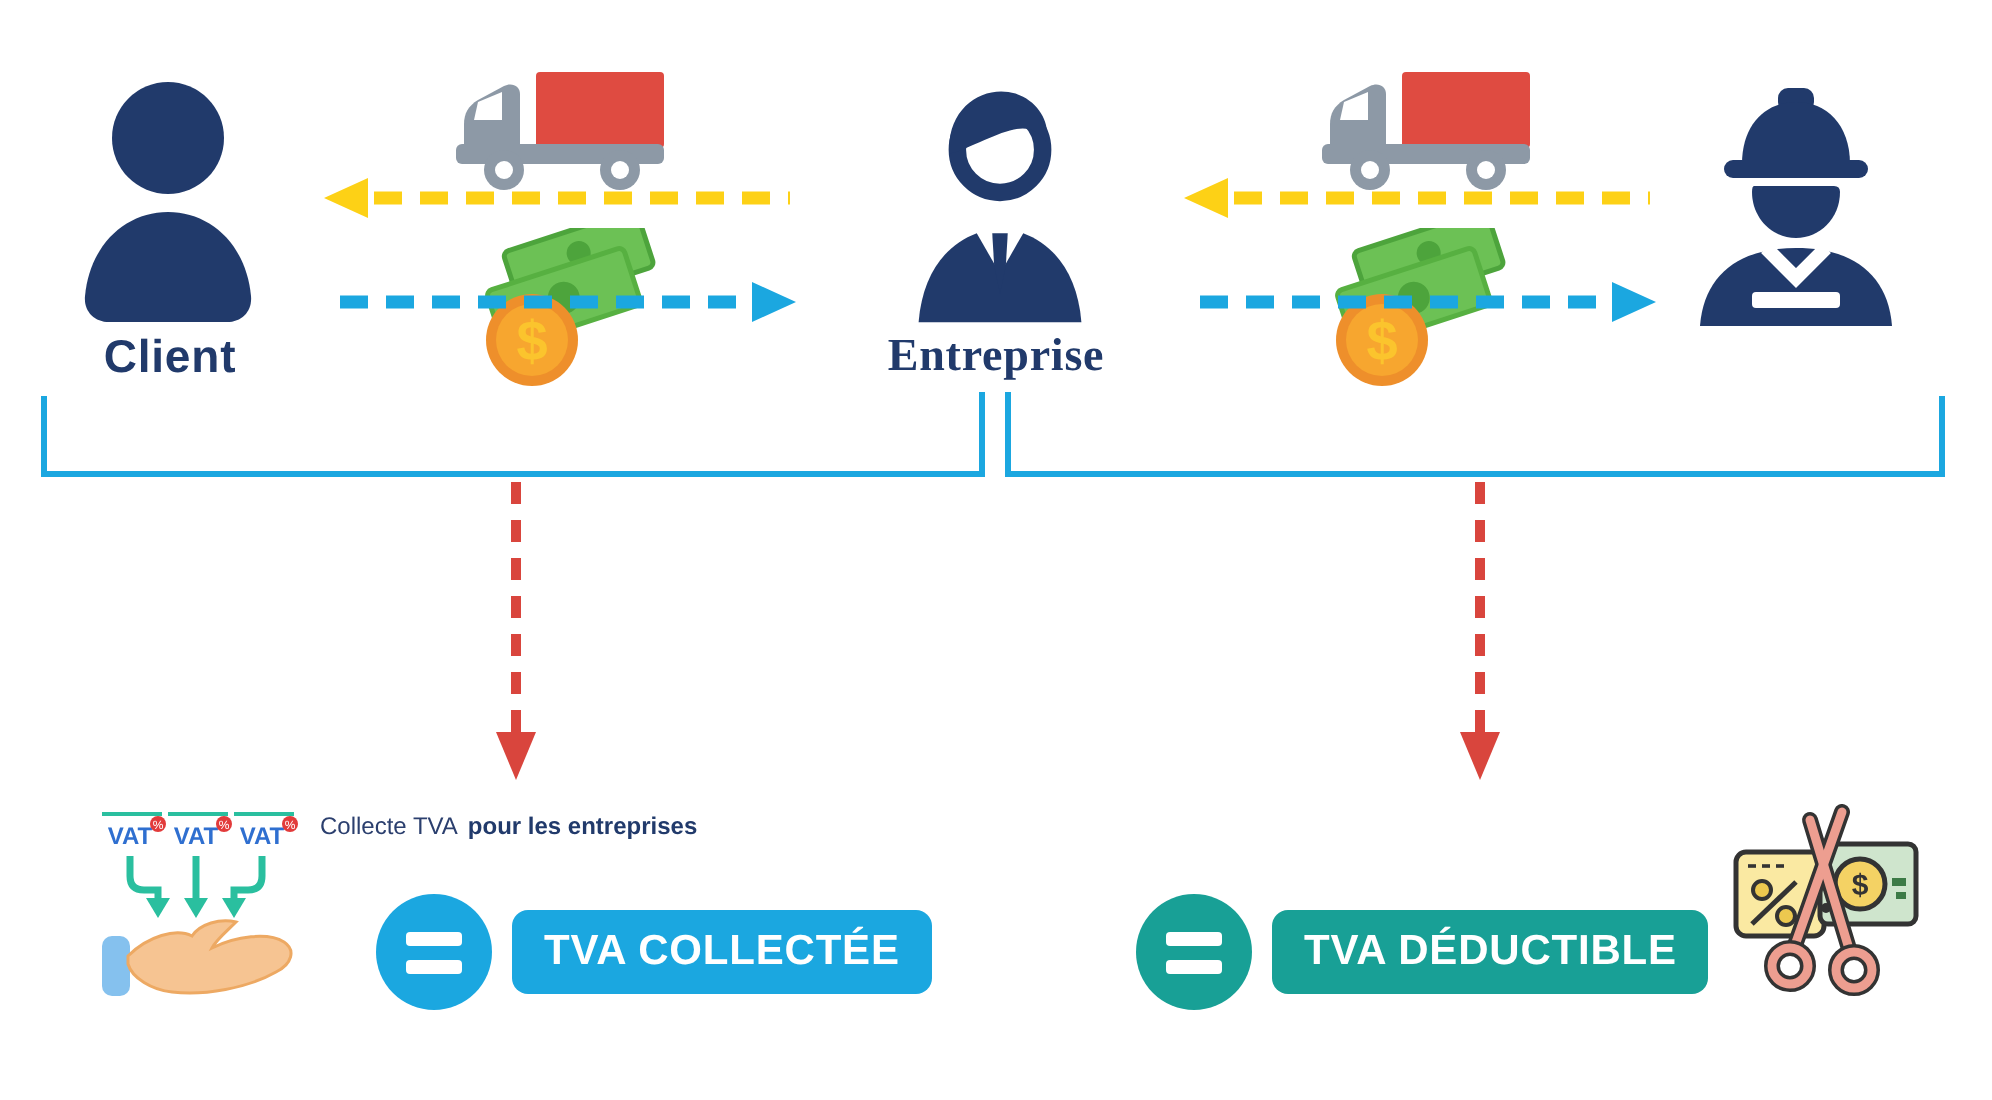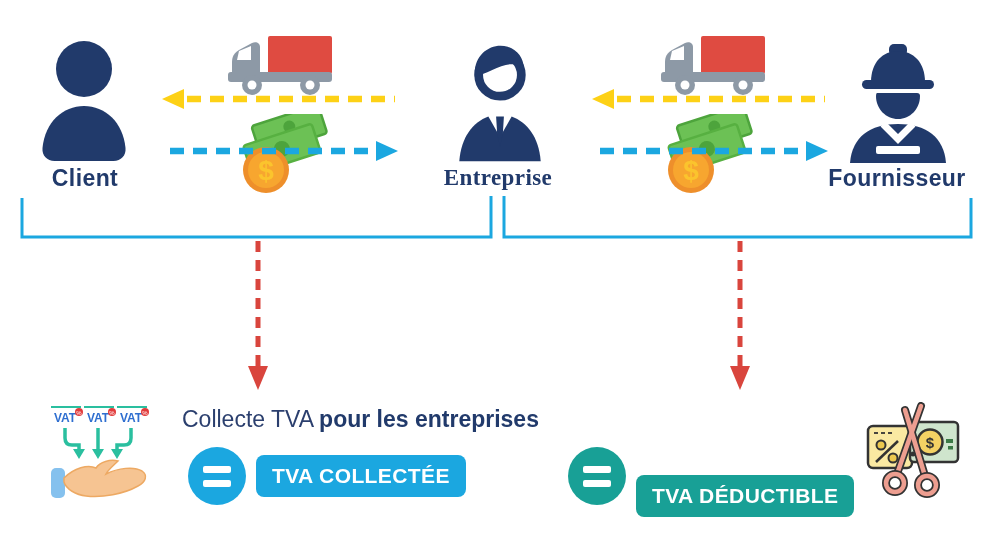--- a/index.html
+++ b/index.html
@@ -7,37 +7,37 @@
     position:relative;width:996px;height:550px;background:#fff;overflow:hidden;
     font-family:"Liberation Sans",sans-serif;
     --navy:#213a6b; --blue:#1ba7e0; --teal:#18a096; --yellow:#fdd116;
     --red:#d9453d; --text-navy:#2b3f6e;
   }
   .abs{position:absolute;}
   .actor-label{
     font-size:23px;font-weight:bold;color:var(--navy,#213a6b);
     text-align:center;letter-spacing:.4px;
   }
-  .caption{font-size:23px;color:var(--text-navy,#2b3f6e);white-space:nowrap;margin-left:22px;}
+  .caption{font-size:12px;color:var(--text-navy,#2b3f6e);white-space:nowrap;}
   .caption .reg{font-weight:400;margin-right:5px;}
   .caption .bold{font-weight:bold;color:var(--navy,#213a6b);}
   .eq-circle{
     width:58px;height:58px;border-radius:50%;
     display:flex;flex-direction:column;align-items:center;justify-content:center;gap:7px;
   }
   .eq-circle .bar{width:28px;height:7px;background:#fff;border-radius:2px;}
   .eq-blue{background:var(--blue,#1ba7e0);}
   .eq-teal{background:var(--teal,#18a096);}
   .badge{
     height:42px;display:flex;align-items:center;justify-content:center;
     padding:0 16px;border-radius:8px;color:#fff;font-weight:bold;
     font-size:21px;letter-spacing:.4px;white-space:nowrap;
   }
   .badge-blue{background:var(--blue,#1ba7e0);}
-  .badge-teal{background:var(--teal,#18a096);margin-top:20px;}
+  .badge-teal{background:var(--teal,#18a096);}
   svg{display:block;}
 </style>
 </head>
 <body>
 
 <div id="canvas" style="--navy: #213a6b; --blue: #1ba7e0; --teal: #18a096; --yellow: #fdd116; --red: #d9453d; --text-navy: #2b3f6e;">
 
   <svg class="abs" style="left:36px;top:36px;" width="96" height="130" viewBox="0 0 96 130">
     <circle cx="48" cy="33" r="28" fill="#213a6b"></circle>
     <path d="M48,70 C27,70 9,86 6.5,112 C5.8,119.5 11,125 18.5,125 L77.5,125 C85,125 90.2,119.5 89.5,112 C87,86 69,70 48,70 Z" fill="#213a6b"></path>
@@ -121,21 +121,20 @@
 
   <svg class="abs" style="left:843px;top:36px;" width="110" height="130" viewBox="0 0 110 130">
     <rect x="46" y="8" width="18" height="12" rx="5" fill="#213a6b"></rect>
     <path d="M28,46 C28,26 40,15 55,15 C70,15 82,26 82,46 Z" fill="#213a6b"></path>
     <rect x="19" y="44" width="72" height="9" rx="4.5" fill="#213a6b"></rect>
     <path d="M34,57 Q33,57 33,60 C33,73 43,83 55,83 C67,83 77,73 77,60 Q77,57 74,57 Z" fill="#213a6b"></path>
     <path d="M7,127 C9,101 27,88 55,88 C83,88 101,101 103,127 Z" fill="#213a6b"></path>
     <path d="M40,88 L55,103 L70,88" stroke="#ffffff" stroke-width="7" fill="none"></path>
     <rect x="33" y="110" width="44" height="8" rx="2" fill="#ffffff"></rect>
   </svg>
-  <div class="abs actor-label" style="left:817px;top:165px;width:160px;">Fournisseur</div>
 
   <svg class="abs" style="left:0;top:190px;" width="996" height="60" viewBox="0 0 996 60">
     <polyline points="22,8 22,47 491,47 491,6" fill="none" stroke="#1ba7e0" stroke-width="3"></polyline>
     <polyline points="504,6 504,47 971,47 971,8" fill="none" stroke="#1ba7e0" stroke-width="3"></polyline>
   </svg>
 
   <svg class="abs" style="left:0;top:238px;" width="996" height="156" viewBox="0 0 996 156">
     <line x1="258" y1="3" x2="258" y2="128" stroke="#d9453d" stroke-width="5" stroke-dasharray="11 8"></line>
     <polygon points="248,128 268,128 258,152" fill="#d9453d"></polygon>
     <line x1="740" y1="3" x2="740" y2="128" stroke="#d9453d" stroke-width="5" stroke-dasharray="11 8"></line>

